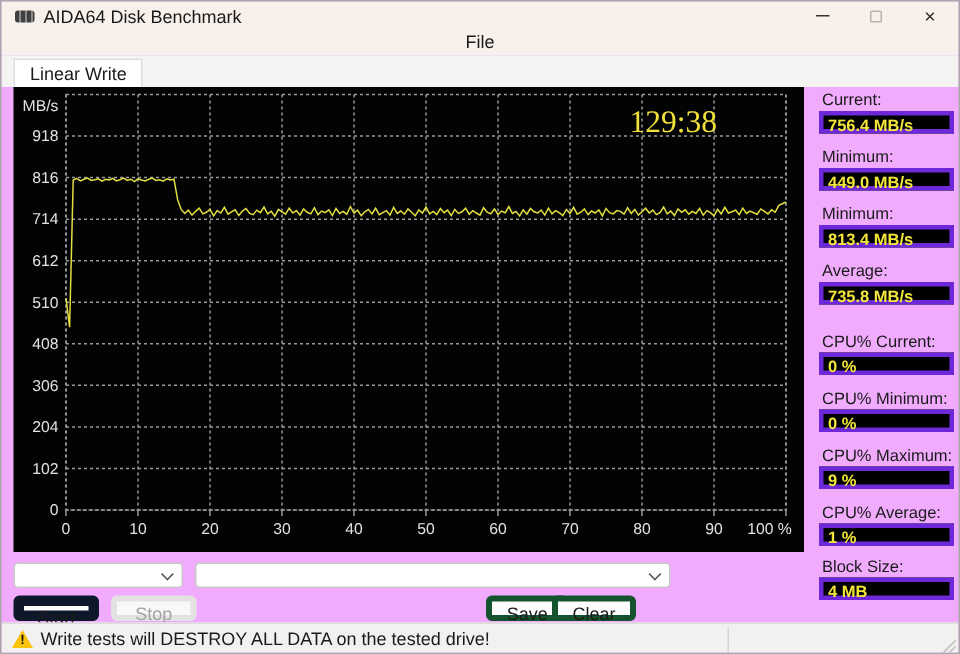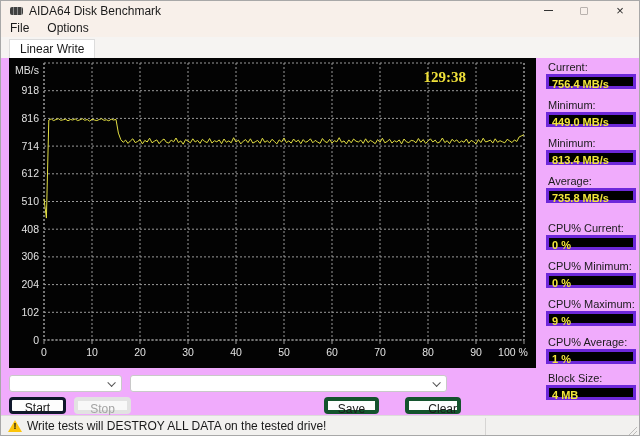--- a/index.html
+++ b/index.html
@@ -12,44 +12,44 @@
   
   .titlebar{position:absolute;left:0;top:0;width:100%;height:19px;background:#f8f0ea;}
   .app-icon{position:absolute;left:9px;top:6px;width:13px;height:8px;border-radius:2px;
     background:repeating-linear-gradient(90deg,#3f3f3f 0 3px,#8a8a8a 3px 4px);}
   .title-text{position:absolute;left:28px;top:3px;font-size:12px;}
   .winbtn{position:absolute;top:0;width:30px;height:19px;display:flex;align-items:center;justify-content:center;}
   .btn-min span{display:block;width:9px;height:1px;background:#333;}
   .btn-max span{display:block;width:8px;height:8px;border:1px solid #b9b2ae;border-radius:1px;}
   .btn-close{font-size:13px;color:#2b2b2b;line-height:1;}
   
-  .menubar{position:absolute;left:0;top:19px;width:100%;height:17px;background:#f8f0ea;display:flex;}
+  .menubar{position:absolute;left:0;top:19px;width:100%;height:17px;background:#f8f0ea;display:flex;align-items:center;flex-direction:column;}
   .menu-item{font-size:12px;padding:1px 9px;}
   
   .tabstrip{position:absolute;left:0;top:36px;width:100%;height:21px;background:#f6f4f2;}
   .tab{position:absolute;left:8px;top:2px;height:19px;padding:2px 10px 0 10px;font-size:12px;
     background:#ffffff;border:1px solid #dcdcdc;border-bottom:none;}
   
   .chart{position:absolute;left:8px;top:57px;width:527px;height:310px;background:#030303;}
   .chart svg{display:block;}
   svg text{font-family:"Liberation Sans","DejaVu Sans",sans-serif;}
-  .timer{position:absolute;right:70px;top:11px;font-family:"Liberation Serif","DejaVu Serif",serif;
-    font-weight:bold;font-size:15px;}
+  .timer{position:absolute;right:58px;top:11px;font-family:"Liberation Serif","DejaVu Serif",serif;
+    font-weight:normal;font-size:21px;}
   
   .stat-label{position:absolute;left:547px;font-size:11px;white-space:nowrap;}
   .stat-box{position:absolute;left:545px;width:90px;height:15px;background:#000;
     border:3px solid #6d28d9;font-size:11px;font-weight:bold;padding:1px 0 0 3px;white-space:nowrap;}
   
   .select{position:absolute;top:374px;height:17px;background:#fff;border:1px solid #c9c9c9;border-radius:3px;
     font-size:12px;padding:1px 18px 0 7px;white-space:pre;overflow:hidden;}
   .chev{position:absolute;right:7px;top:4px;width:6px;height:6px;border-right:1px solid #555;
     border-bottom:1px solid #555;transform:rotate(45deg);transform-origin:60% 60%;}
   .btn{position:absolute;top:396px;height:17px;width:57px;background:#fdfdfd;border:4px solid #14532d;
     border-radius:4px;font-size:12px;text-align:center;padding-top:1px;}
-  .btn-default{border:3px solid #0f172a;}
+  .btn-default{border:7px solid #0f172a;}
   .btn-disabled{color:#a3a3a3;background:#f8f8f8;border-color:#e2e2e2;}
   
   .statusbar{position:absolute;left:0;top:414px;width:100%;height:22px;background:#f2f1ef;border-top:1px solid #dddcda;}
   .warn-tri{position:absolute;left:7px;top:4px;width:0;height:0;
     border-left:7px solid transparent;border-right:7px solid transparent;border-bottom:12px solid #fcc40a;}
   .warn-bang{position:absolute;left:7px;top:5px;width:14px;text-align:center;
     font-size:9px;font-weight:bold;color:#111;}
   .status-text{position:absolute;left:26px;top:3px;font-size:12px;}
   .status-div{position:absolute;left:484px;top:2px;width:1px;height:18px;background:#d6d5d3;}
   .grip{position:absolute;right:1px;bottom:1px;}
@@ -169,21 +169,21 @@
     <span>Linear Write</span>
     <span class="chev"></span>
   </div>
   <div class="select" style="left:129px;width:317px;">
     <span>Disk Drive #1  [Samsung PSSD T7]  (931.5 GB)</span>
     <span class="chev"></span>
   </div>
   <div class="btn btn-default" style="left:8px;">Start</div>
   <div class="btn btn-disabled" style="left:73px;">Stop</div>
   <div class="btn" style="left:323px;width:55px;">Save</div>
-  <div class="btn" style="left:404px;width:56px;text-align:right;">Clear</div>
+  <div class="btn" style="left:367px;width:56px;">Clear</div>
 
   <div class="statusbar">
     <div class="warn-tri"></div>
     <div class="warn-bang">!</div>
     <div class="status-text">Write tests will DESTROY ALL DATA on the tested drive!</div>
     <div class="status-div"></div>
     <svg class="grip" width="10" height="10">
       <line x1="9" y1="1" x2="1" y2="9" stroke="#bdbcba" stroke-width="1"></line>
       <line x1="9" y1="5" x2="5" y2="9" stroke="#bdbcba" stroke-width="1"></line>
       <line x1="9" y1="9" x2="8" y2="10" stroke="#bdbcba" stroke-width="1"></line>

